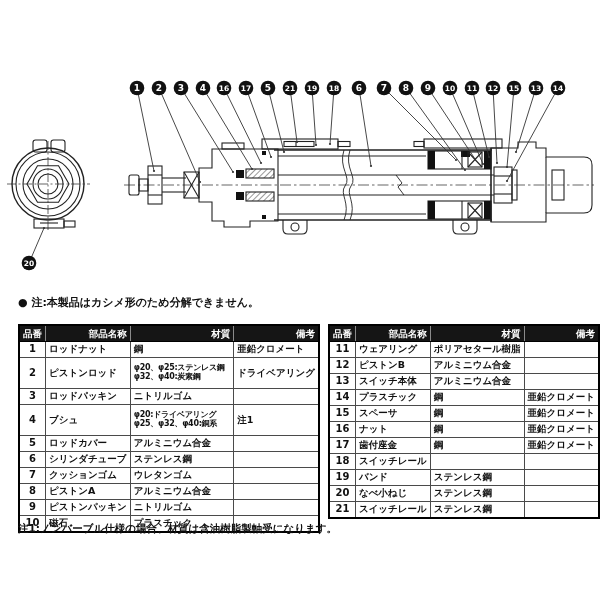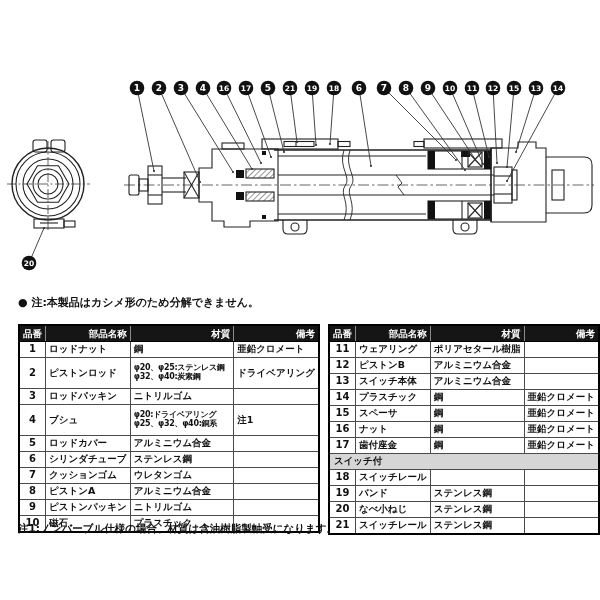--- a/index.html
+++ b/index.html
@@ -453,23 +453,20 @@
             <td class="">鋼</td>
             <td class="">亜鉛クロメート</td>
           </tr>
           <tr>
             <td class="no">17</td>
             <td class="">歯付座金</td>
             <td class="">鋼</td>
             <td class="">亜鉛クロメート</td>
           </tr>
           <tr>
-            <td colspan="4" class="section">スイッチ付</td>
-          </tr>
-          <tr>
             <td class="no">18</td>
             <td class="">スイッチレール</td>
             <td class=""></td>
             <td class=""></td>
           </tr>
           <tr>
             <td class="no">19</td>
             <td class="">バンド</td>
             <td class="">ステンレス鋼</td>
             <td class=""></td>

